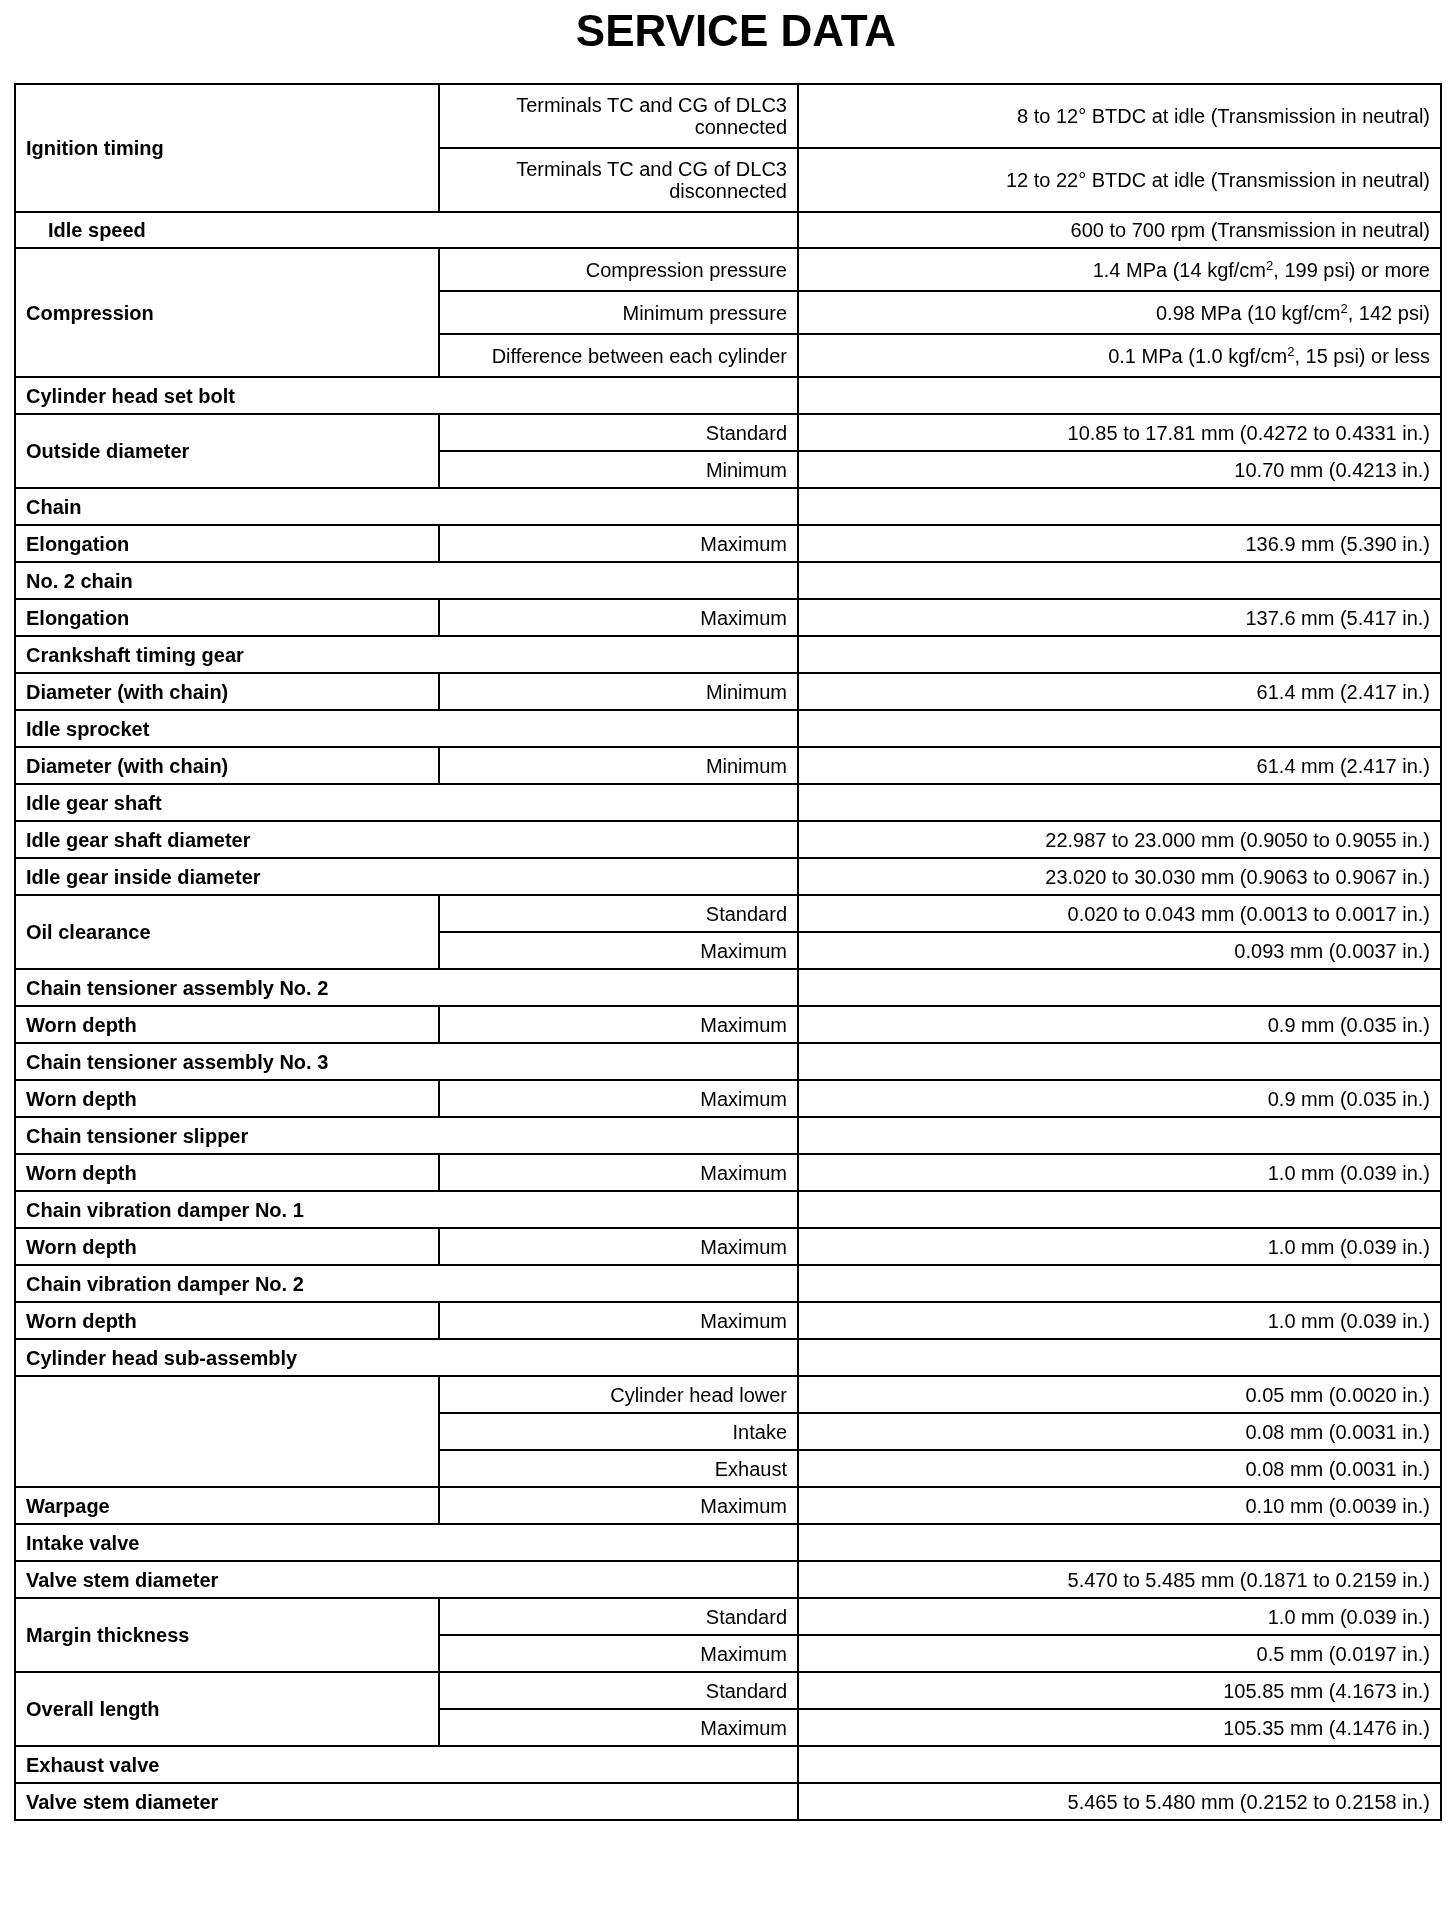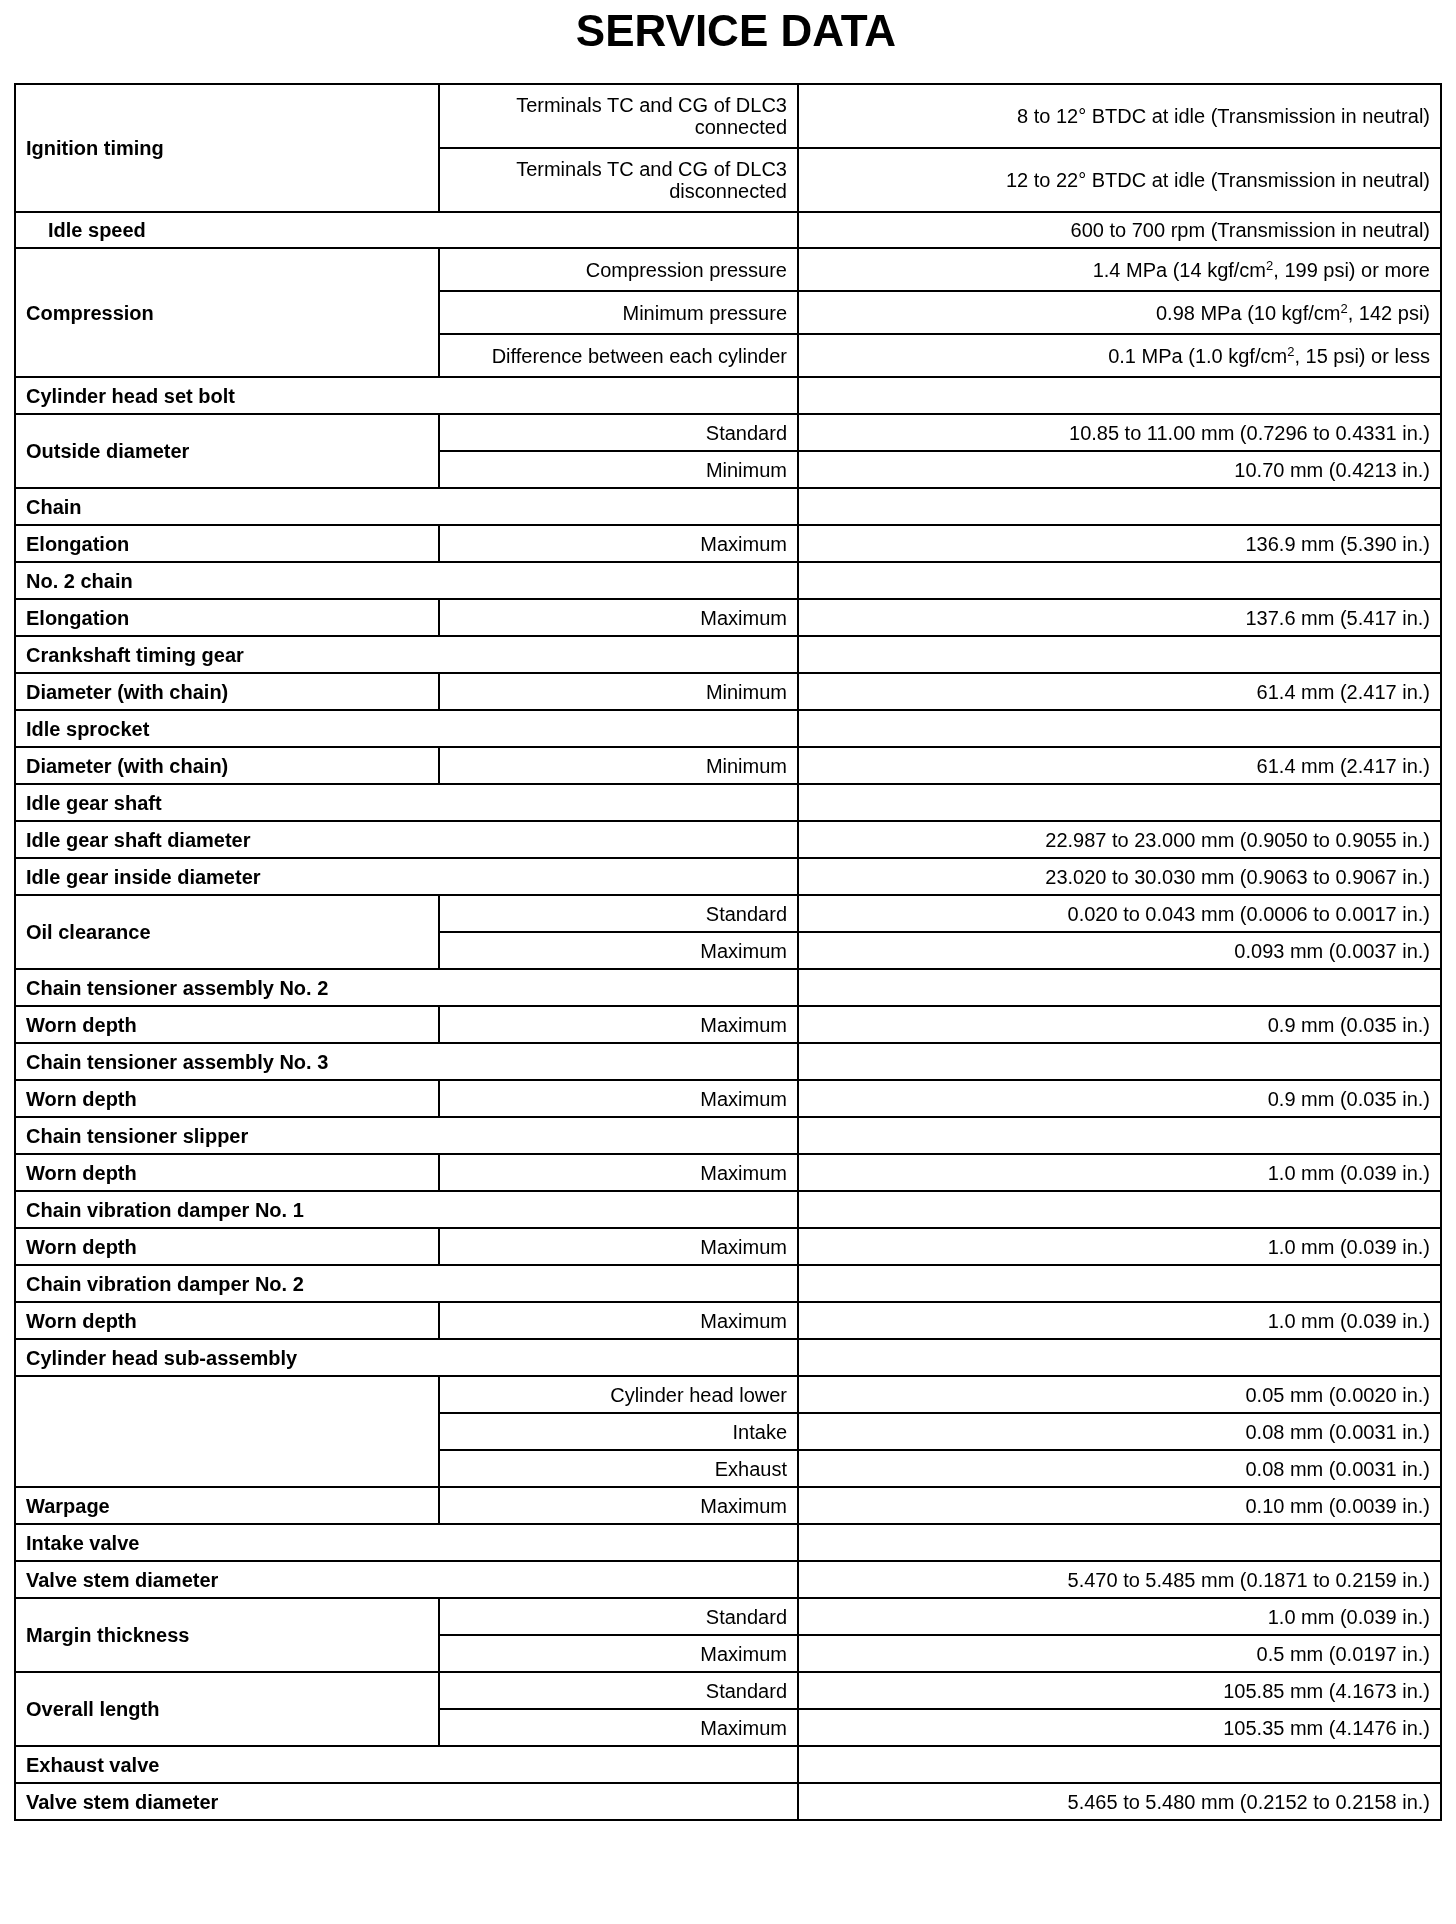--- a/index.html
+++ b/index.html
@@ -74,21 +74,21 @@
       <td class="val"><span>0.1 MPa (1.0 kgf/cm</span><sup>2</sup><span>, 15 psi) or less</span></td>
     </tr>
 
     <tr>
       <td class="item" colspan="2">Cylinder head set bolt</td>
       <td class="val"></td>
     </tr>
     <tr>
       <td class="item" rowspan="2">Outside diameter</td>
       <td class="cond">Standard</td>
-      <td class="val">10.85 to 11.00 mm (0.7296 to 0.4331 in.)</td>
+      <td class="val">10.85 to 17.81 mm (0.4272 to 0.4331 in.)</td>
     </tr>
     <tr>
       <td class="cond">Minimum</td>
       <td class="val">10.70 mm (0.4213 in.)</td>
     </tr>
 
     <tr>
       <td class="item" colspan="2">Chain</td>
       <td class="val"></td>
     </tr>
@@ -136,21 +136,21 @@
       <td class="item" colspan="2">Idle gear shaft diameter</td>
       <td class="val">22.987 to 23.000 mm (0.9050 to 0.9055 in.)</td>
     </tr>
     <tr>
       <td class="item" colspan="2">Idle gear inside diameter</td>
       <td class="val">23.020 to 30.030 mm (0.9063 to 0.9067 in.)</td>
     </tr>
     <tr>
       <td class="item" rowspan="2">Oil clearance</td>
       <td class="cond">Standard</td>
-      <td class="val">0.020 to 0.043 mm (0.0006 to 0.0017 in.)</td>
+      <td class="val">0.020 to 0.043 mm (0.0013 to 0.0017 in.)</td>
     </tr>
     <tr>
       <td class="cond">Maximum</td>
       <td class="val">0.093 mm (0.0037 in.)</td>
     </tr>
 
     <tr>
       <td class="item" colspan="2">Chain tensioner assembly No. 2</td>
       <td class="val"></td>
     </tr>

